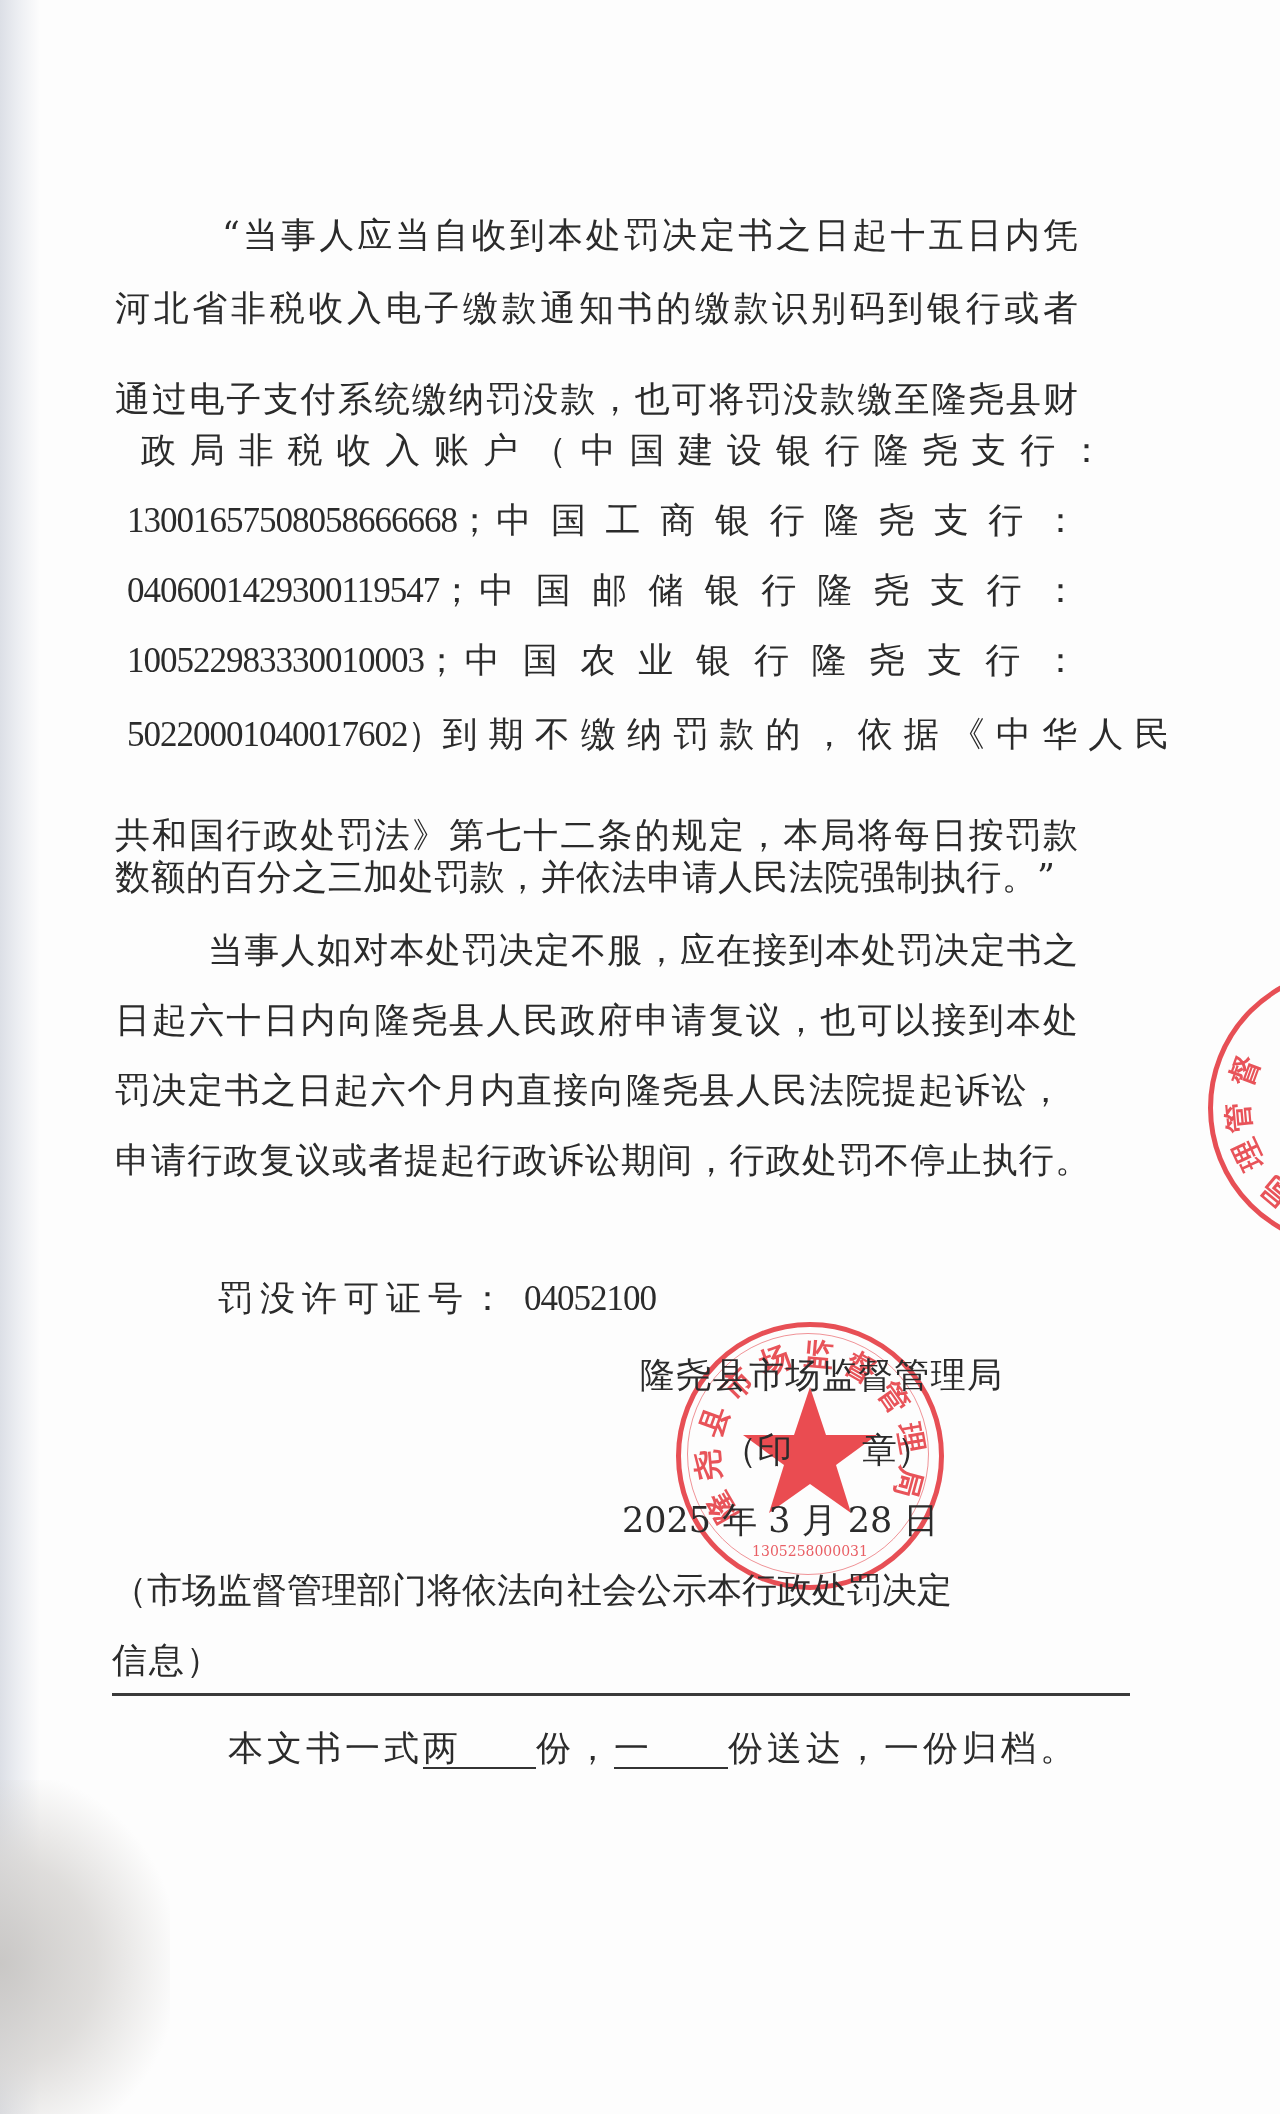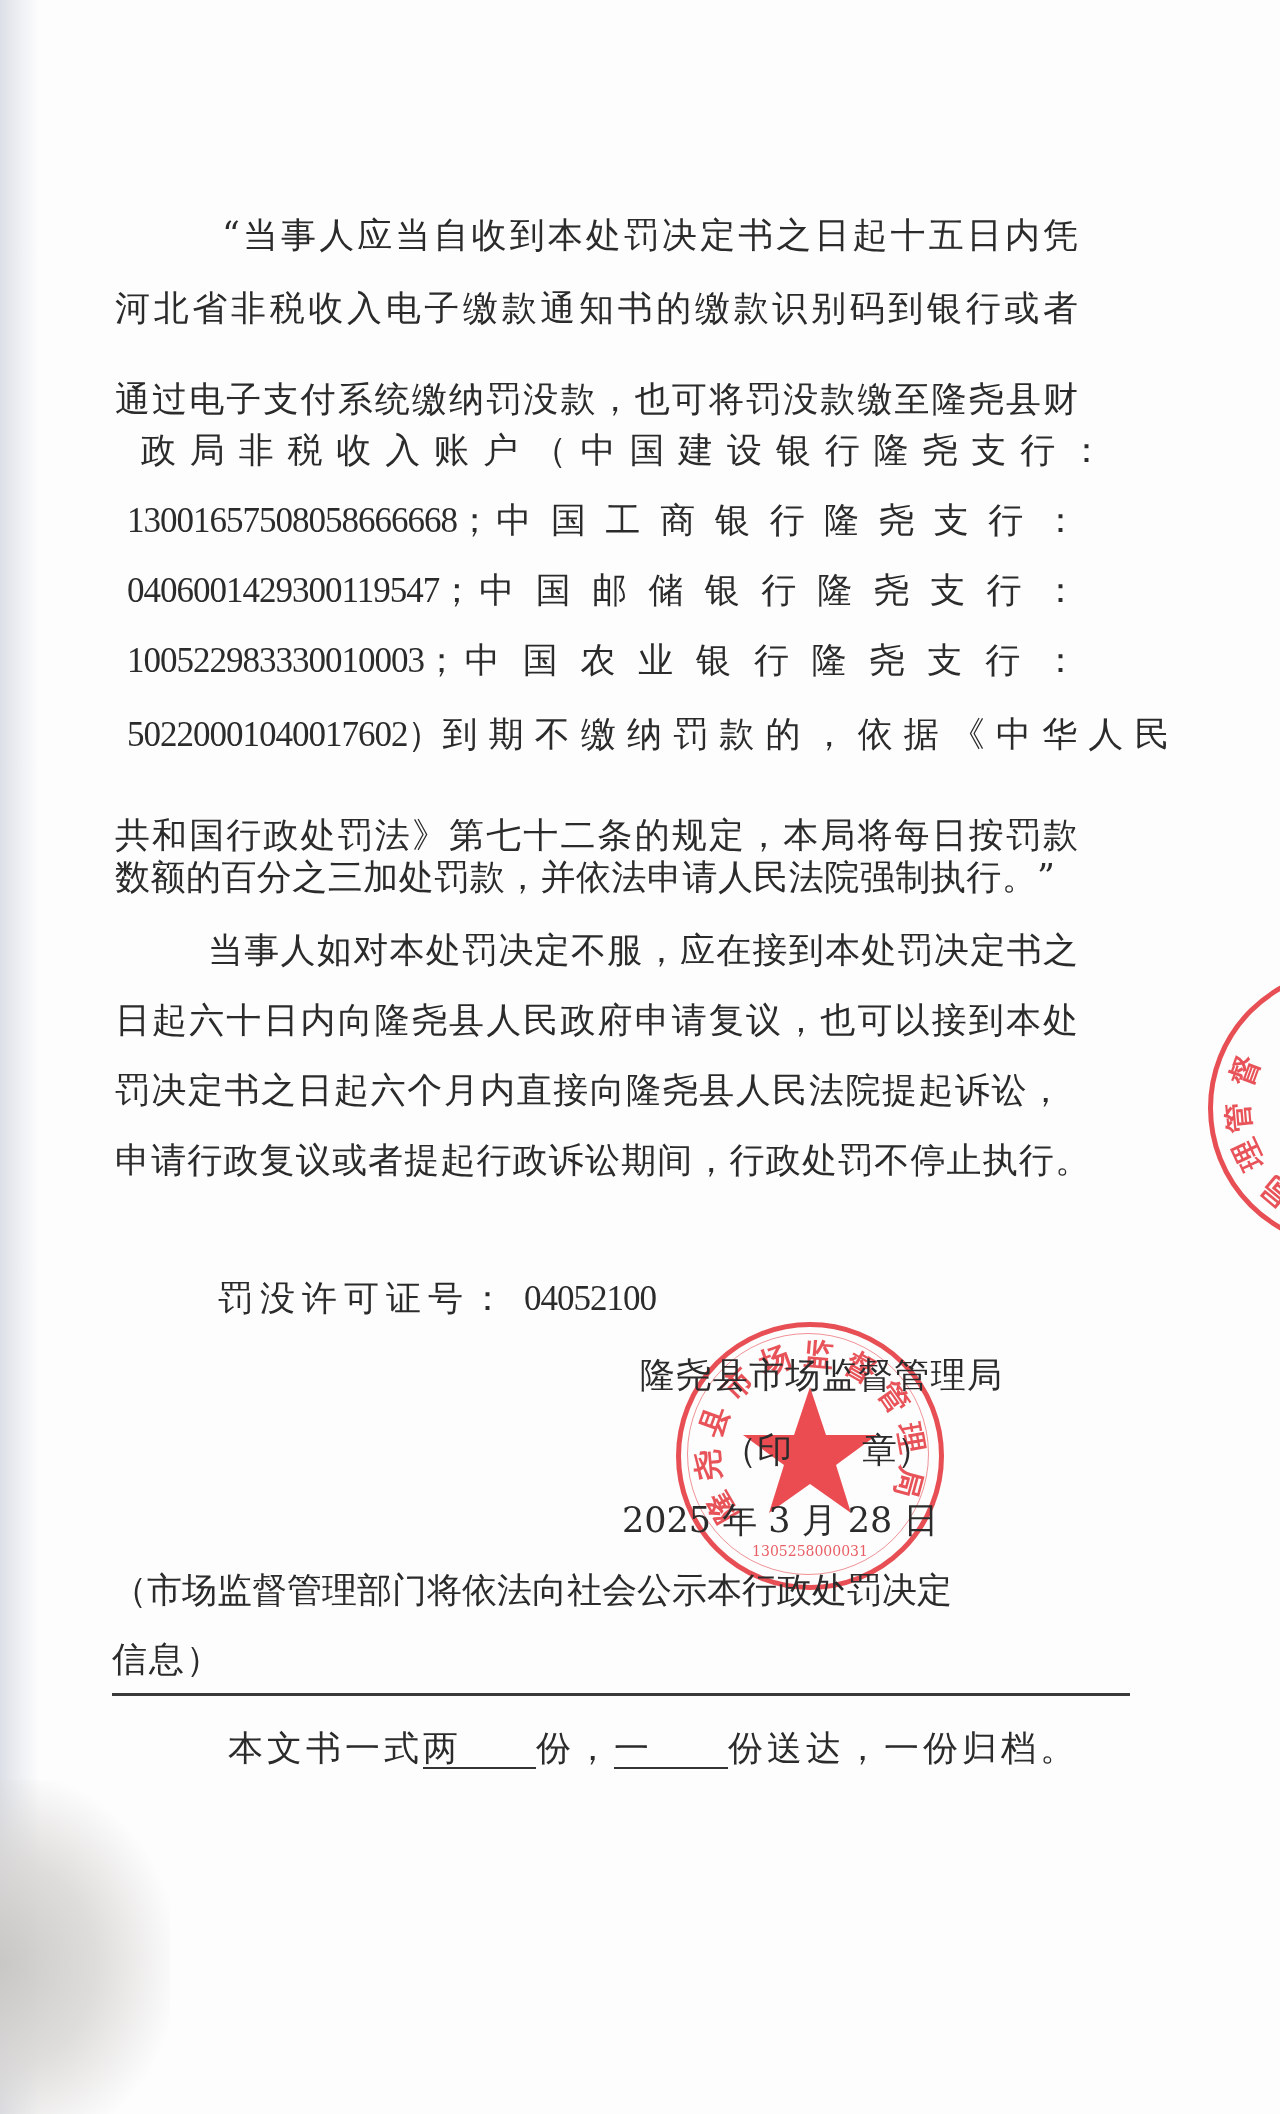--- a/index.html
+++ b/index.html
@@ -106,19 +106,19 @@
     <text x="135" y="135" font-size="30" font-weight="bold" fill="rgba(226,40,48,0.8)" text-anchor="middle" transform="rotate(-115 135 135) translate(0 -100)">理</text>
     <text x="135" y="135" font-size="30" font-weight="bold" fill="rgba(226,40,48,0.8)" text-anchor="middle" transform="rotate(-140 135 135) translate(0 -100)">局</text>
   </svg>
 </div>
 
 <div class="line" style="left:640px; top:1353px; width:362px;">隆尧县市场监督管理局</div>
 <div class="line" style="left:722px; top:1428px; width:156px;">（印　　章）</div>
 <div class="line" style="left:622px; top:1498px; text-align:left; text-align-last:left;">2025 年 3 月 28 日</div>
 
 <div class="line" style="left:112px; top:1571px; width:812px;font-family:Liberation Mono, monospace;">（市场监督管理部门将依法向社会公示本行政处罚决定</div>
-<div class="line" style="left:112px; top:1638px; text-align:center; text-align-last:left; letter-spacing:2px;font-family:Liberation Serif, serif;">信息）</div>
+<div class="line" style="left:112px; top:1638px; text-align:center; text-align-last:left; letter-spacing:2px;">信息）</div>
 
 <div class="rule"></div>
 
 <div class="line" style="left:228px; top:1726px; text-align:left; text-align-last:left; letter-spacing:4px;">
   <span>本文书一式</span><span class="blank" style="width:113px;">两</span><span>份，</span><span class="blank" style="width:114px;">一</span><span>份送达，一份归档。</span>
 </div>
 
 </body></html>

